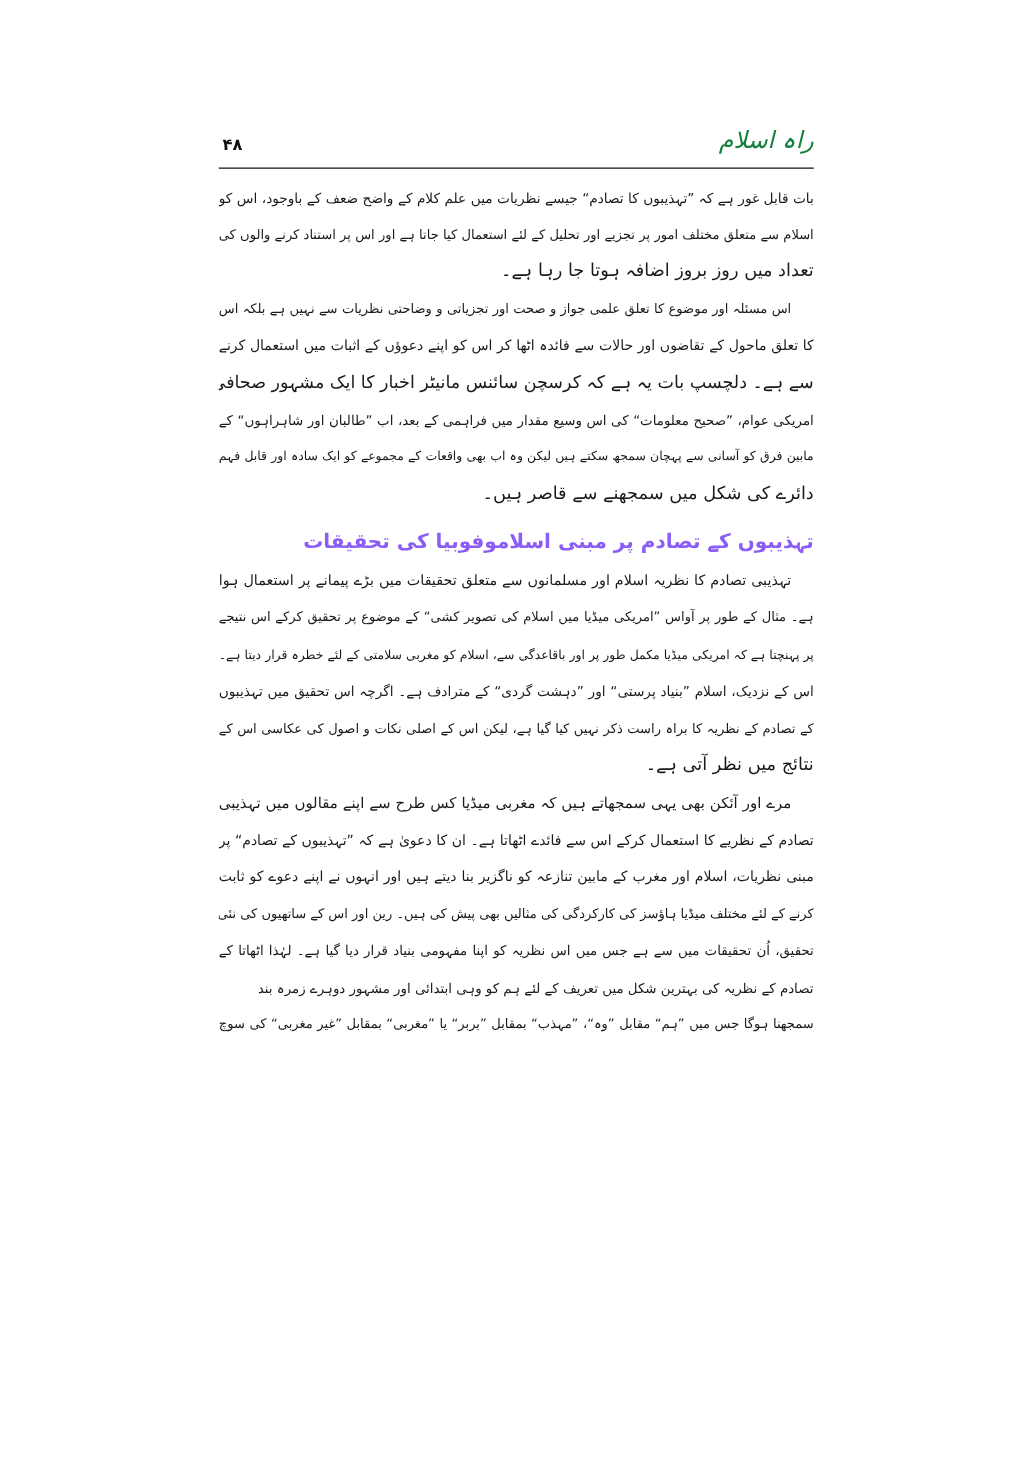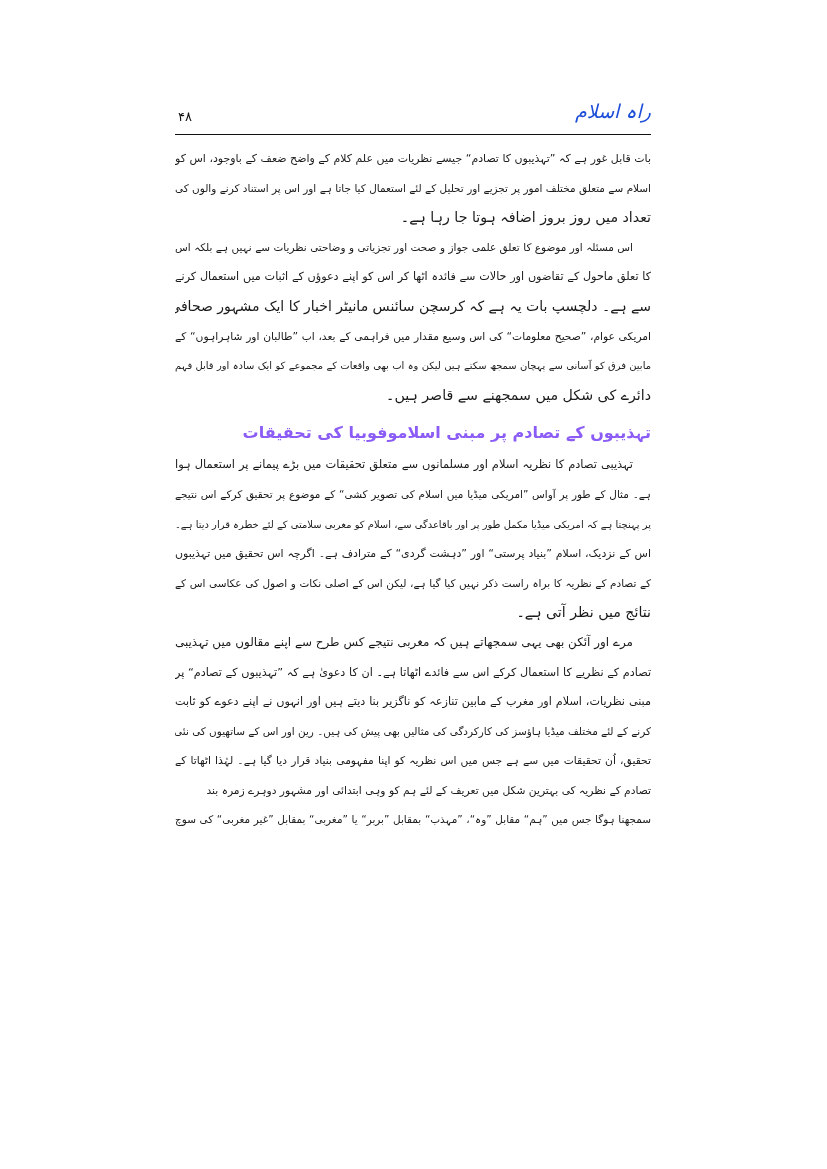--- a/index.html
+++ b/index.html
@@ -31,31 +31,31 @@
     border-bottom: 1.5px solid #111;
   }
   .running-title {
     position: absolute;
     right: 0;
     top: 2px;
     direction: rtl;
     font-family: "DejaVu Serif", serif;
     font-size: 19px;
     font-style: italic;
-    color: #1d4ed8;
+    color: #15803d;
     letter-spacing: 1px;
   }
   .page-number {
     position: absolute;
     left: 3px;
     top: 11px;
     direction: rtl;
     font-family: "DejaVu Sans", sans-serif;
     font-size: 13px;
-    font-weight: normal;
+    font-weight: bold;
     color: #111;
   }
   .body-text {
     position: absolute;
     left: 175px;
     top: 144px;
     width: 476px;
     direction: rtl;
   }
   .line {
@@ -120,21 +120,21 @@
     <div>
       <div class="line indent" style="font-size: 11.45px;">تہذیبی تصادم کا نظریہ اسلام اور مسلمانوں سے متعلق تحقیقات میں بڑے پیمانے پر استعمال ہوا</div>
       <div class="line" style="font-size: 10.45px;">ہے۔ مثال کے طور پر آواس ”امریکی میڈیا میں اسلام کی تصویر کشی“ کے موضوع پر تحقیق کرکے اس نتیجے</div>
       <div class="line" style="font-size: 9.95px;">پر پہنچتا ہے کہ امریکی میڈیا مکمل طور پر اور باقاعدگی سے، اسلام کو مغربی سلامتی کے لئے خطرہ قرار دیتا ہے۔</div>
       <div class="line" style="font-size: 10.95px;">اس کے نزدیک، اسلام ”بنیاد پرستی“ اور ”دہشت گردی“ کے مترادف ہے۔ اگرچہ اس تحقیق میں تہذیبوں</div>
       <div class="line" style="font-size: 10.45px;">کے تصادم کے نظریہ کا براہ راست ذکر نہیں کیا گیا ہے، لیکن اس کے اصلی نکات و اصول کی عکاسی اس کے</div>
       <div class="line last">نتائج میں نظر آتی ہے۔</div>
     </div>
 
     <div>
-      <div class="line indent" style="font-size: 11.95px;">مرے اور آئکن بھی یہی سمجھاتے ہیں کہ مغربی نتیجے کس طرح سے اپنے مقالوں میں تہذیبی</div>
+      <div class="line indent" style="font-size: 11.95px;">مرے اور آئکن بھی یہی سمجھاتے ہیں کہ مغربی میڈیا کس طرح سے اپنے مقالوں میں تہذیبی</div>
       <div class="line" style="font-size: 11.2px;">تصادم کے نظریے کا استعمال کرکے اس سے فائدے اٹھاتا ہے۔ ان کا دعویٰ ہے کہ ”تہذیبوں کے تصادم“ پر</div>
       <div class="line" style="font-size: 11.2px;">مبنی نظریات، اسلام اور مغرب کے مابین تنازعہ کو ناگزیر بنا دیتے ہیں اور انہوں نے اپنے دعوے کو ثابت</div>
       <div class="line" style="font-size: 10.45px;">کرنے کے لئے مختلف میڈیا ہاؤسز کی کارکردگی کی مثالیں بھی پیش کی ہیں۔ رین اور اس کے ساتھیوں کی نئی</div>
       <div class="line" style="font-size: 10.7px;">تحقیق، اُن تحقیقات میں سے ہے جس میں اس نظریہ کو اپنا مفہومی بنیاد قرار دیا گیا ہے۔ لہٰذا اٹھاتا کے</div>
       <div class="line" style="font-size: 10.7px; margin-left: 32px;">تصادم کے نظریہ کی بہترین شکل میں تعریف کے لئے ہم کو وہی ابتدائی اور مشہور دوہرے زمرہ بندی کو</div>
       <div class="line" style="font-size: 10.45px;">سمجھنا ہوگا جس میں ”ہم“ مقابل ”وہ“، ”مہذب“ بمقابل ”بربر“ یا ”مغربی“ بمقابل ”غیر مغربی“ کی سوچ</div>
     </div>
 
   </div>
 </div>

